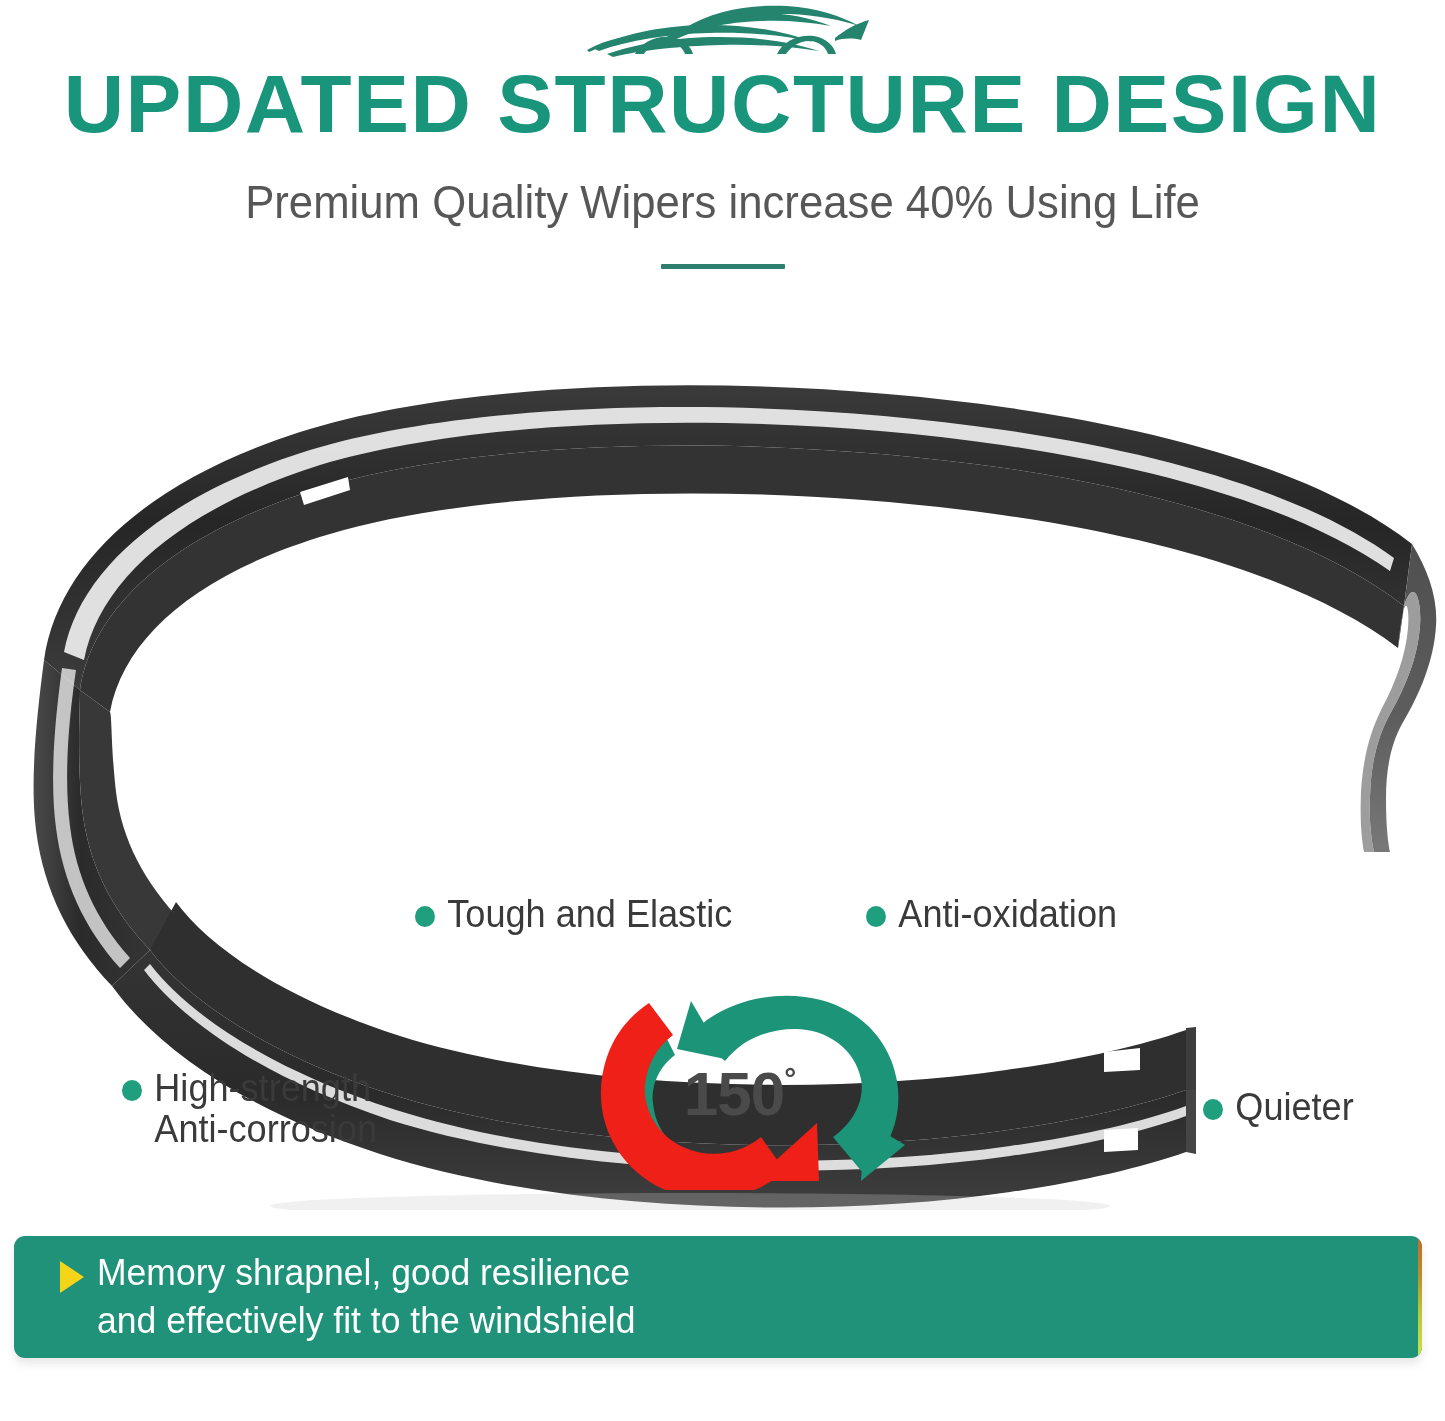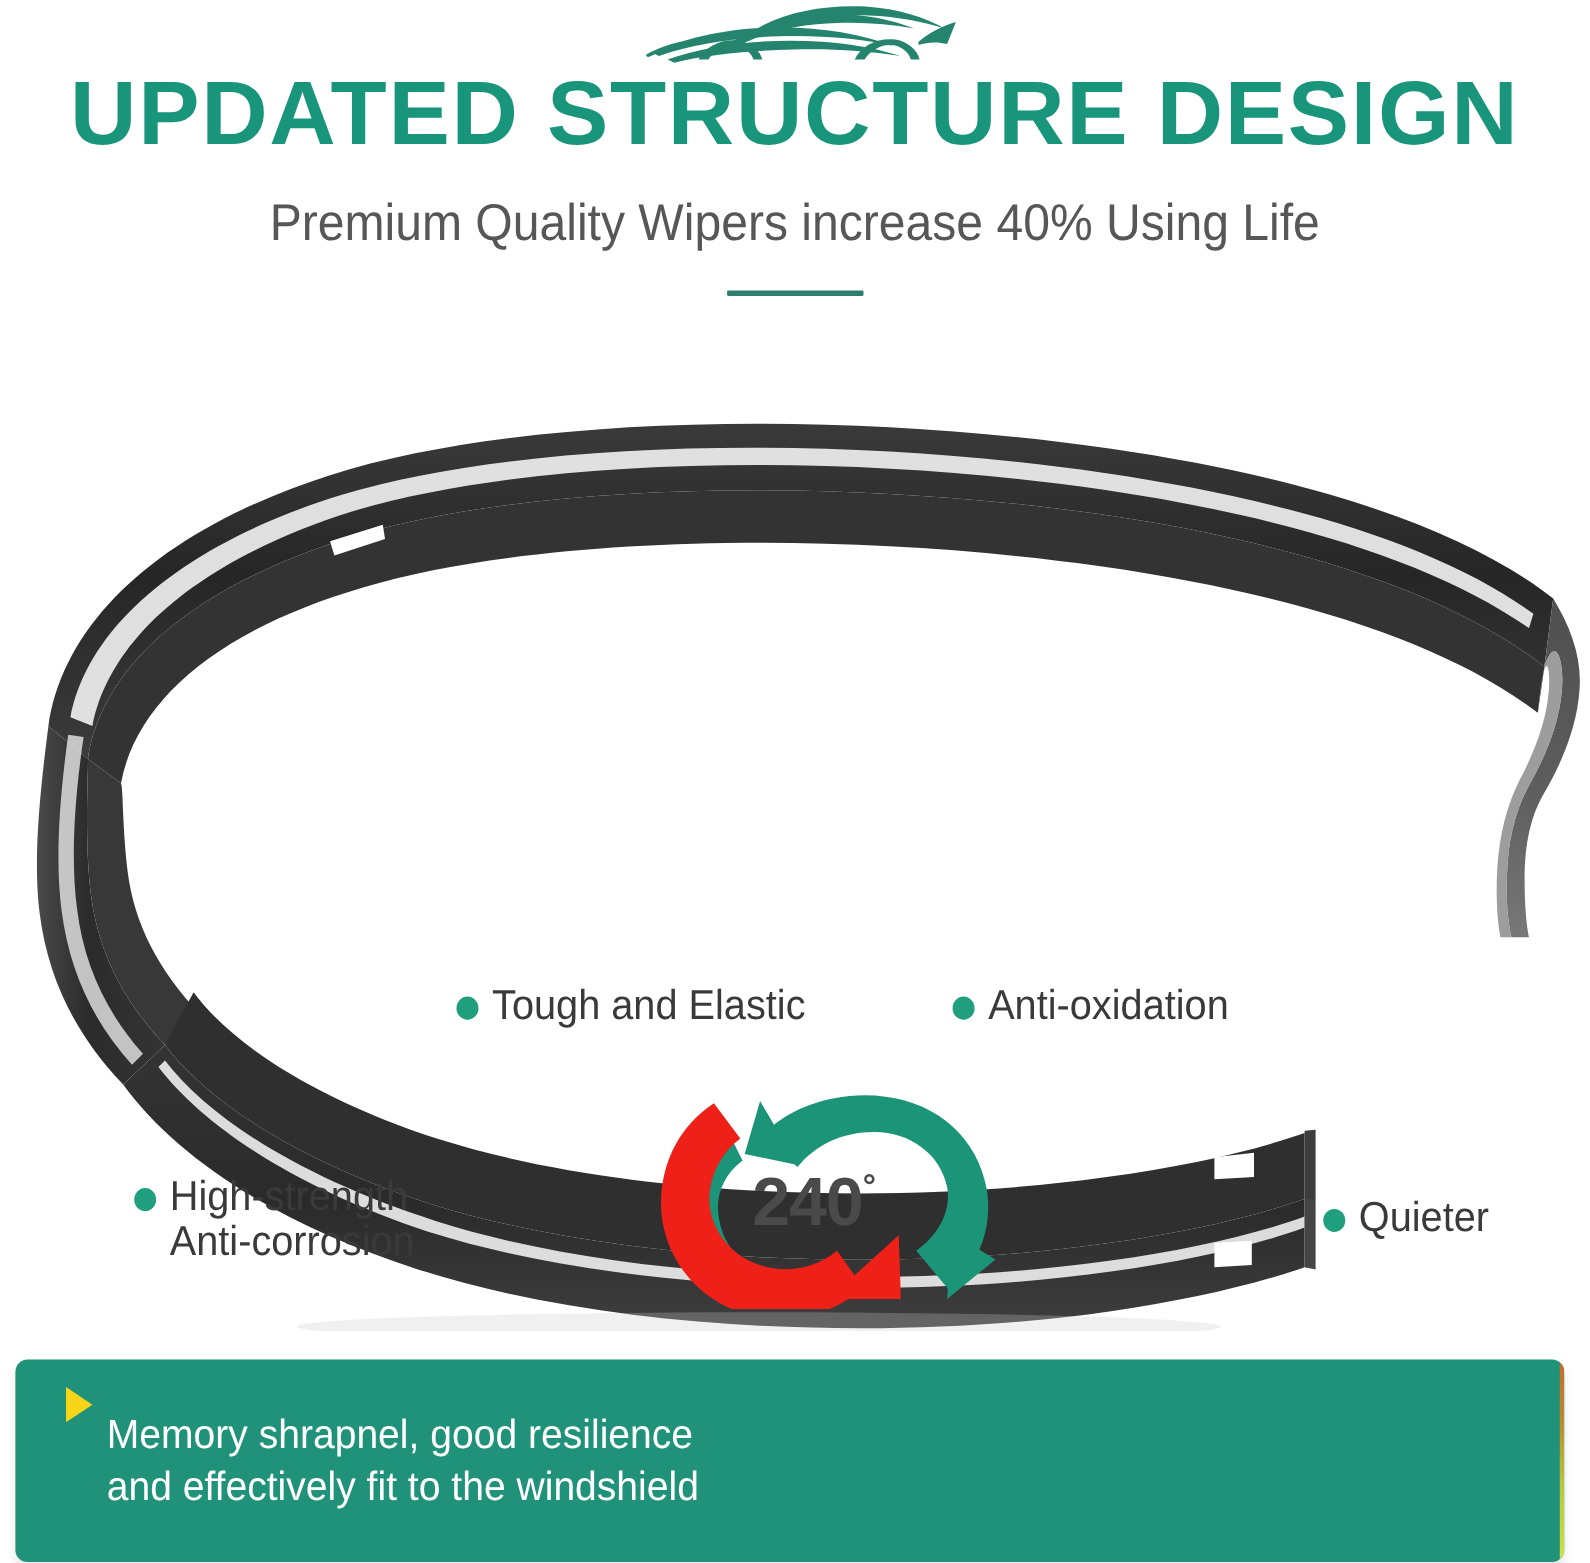--- a/index.html
+++ b/index.html
@@ -142,21 +142,21 @@
     vertical-align: 26px;
     letter-spacing: 0;
   }
 
   
   #banner-row {
     position: absolute;
     left: 14px;
     top: 1236px;
     width: 1408px;
-    height: 184px;
+    height: 122px;
     display: flex;
     background: #1f9279;
     border-radius: 11px;
     box-shadow: 0 6px 9px rgba(120,120,120,0.17);
     overflow: hidden;
   }
   .banner-cell {
     position: relative;
     flex: 1 1 0;
     display: flex;
@@ -398,21 +398,21 @@
                  L 196 152
                  C 174 170 144 174 118 162
                  C 92 150 78 124 80 100
                  C 82 80 92 62 108 50
                  L 84 18
                  C 54 38 38 68 36 104 Z" fill="#ee2017"></path>
 
         <path d="M 188 196 L 252 138 L 254 196 Z" fill="#ee2017"></path>
       </svg>
       <div id="badge-360-text">
-        <span>240</span><span id="badge-360-deg">°</span>
+        <span>150</span><span id="badge-360-deg">°</span>
       </div>
     </div>
 
     <div id="feat-tough" class="feature-label">
       <span class="feature-dot"></span>
       <span class="feature-text">Tough and Elastic</span>
     </div>
 
     <div id="feat-antiox" class="feature-label">
       <span class="feature-dot"></span>

